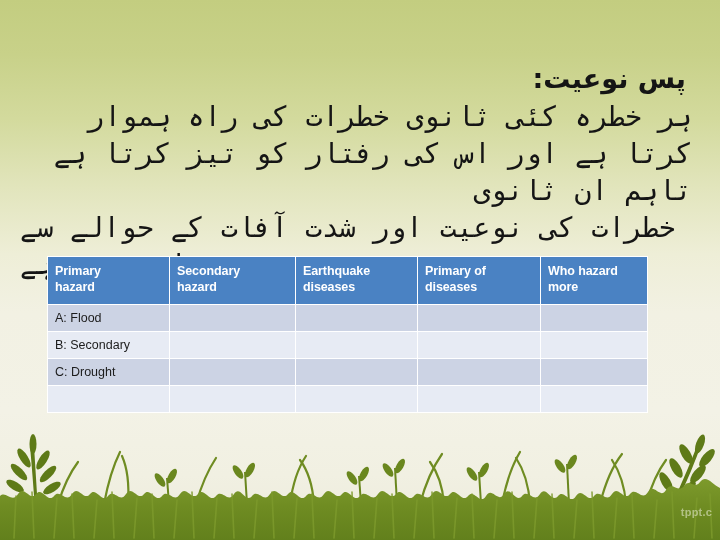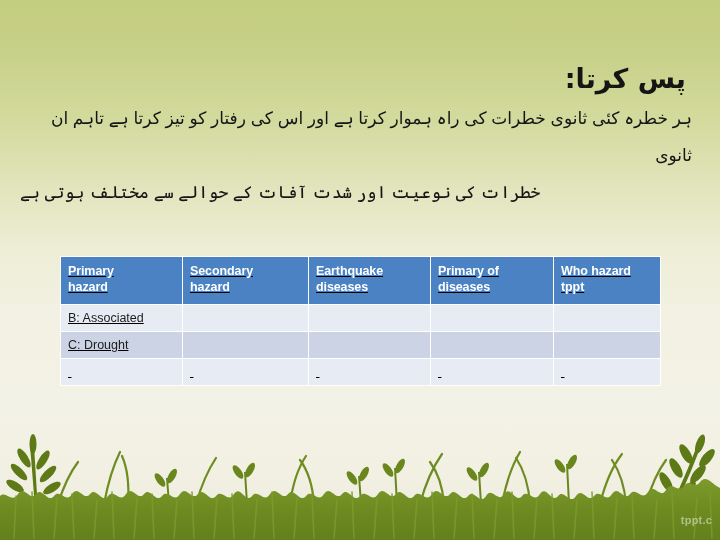--- a/index.html
+++ b/index.html
@@ -51,38 +51,37 @@
     color: #151515;
   }
   #urdu-title {
     font-family: "DejaVu Sans", sans-serif;
     font-size: 27px;
     line-height: 42px;
     font-weight: 600;
     padding-right: 8px;
   }
   #urdu-body {
-    font-family: Liberation Sans, sans-serif;
-    font-size: 17px;
+    font-family: Liberation Mono, monospace;
+    font-size: 28px;
     line-height: 37px;
     font-weight: 500;
     padding-right: 2px;
     padding-left: 2px;
   }
 
   
   #hazard-table {
     position: absolute;
-    left: 60px;
+    left: 47px;
     top: 256px;
     width: 600px;
     border-collapse: collapse;
     table-layout: fixed;
     font-family: "Liberation Sans", sans-serif;
-    text-decoration: underline;
   }
   #hazard-table th,
   #hazard-table td {
     border: 1px solid #ffffff;
     padding: 0;
     vertical-align: top;
   }
   #hazard-table thead th {
     background: #4a82c3;
     color: #ffffff;
@@ -103,36 +102,36 @@
   }
   #hazard-table tbody tr.row-odd td { background: #ccd3e4; }
   #hazard-table tbody tr.row-even td { background: #e7ebf4; }
 
   .hdr-line { display: block; }
 
   
   #watermark {
     position: absolute;
     right: 8px;
-    bottom: 14px;
+    bottom: 22px;
     font-size: 11px;
     font-weight: bold;
     font-family: "Liberation Sans", sans-serif;
     color: rgba(235, 238, 215, 0.55);
     letter-spacing: 0.2px;
     pointer-events: none;
   }
 </style>
 </head>
 <body>
 
 <div id="slide">
 
   <div id="urdu-block">
-    <div id="urdu-title">پس کرتا:</div>
+    <div id="urdu-title">پس نوعیت:</div>
     <div id="urdu-body">ہر خطرہ کئی ثانوی خطرات کی راہ ہموار کرتا ہے اور اس کی رفتار کو تیز کرتا ہے تاہم ان ثانوی</div>
     <div id="urdu-body" style="text-align:left;">خطرات کی نوعیت اور شدت آفات کے حوالے سے مختلف ہوتی ہے</div>
   </div>
 
   <table id="hazard-table">
     <colgroup>
       <col style="width:122px">
       <col style="width:126px">
       <col style="width:122px">
       <col style="width:123px">
@@ -151,27 +150,34 @@
         <th>
           <span class="hdr-line">Earthquake</span>
           <span class="hdr-line">diseases</span>
         </th>
         <th>
           <span class="hdr-line">Primary of</span>
           <span class="hdr-line">diseases</span>
         </th>
         <th>
           <span class="hdr-line">Who hazard</span>
-          <span class="hdr-line">tppt</span>
+          <span class="hdr-line">more</span>
         </th>
       </tr>
     </thead>
     <tbody>
+      <tr class="row-odd">
+        <td>A: Flood</td>
+        <td></td>
+        <td></td>
+        <td></td>
+        <td></td>
+      </tr>
       <tr class="row-even">
-        <td>B: Associated</td>
+        <td>B: Secondary</td>
         <td></td>
         <td></td>
         <td></td>
         <td></td>
       </tr>
       <tr class="row-odd">
         <td>C: Drought</td>
         <td></td>
         <td></td>
         <td></td>

